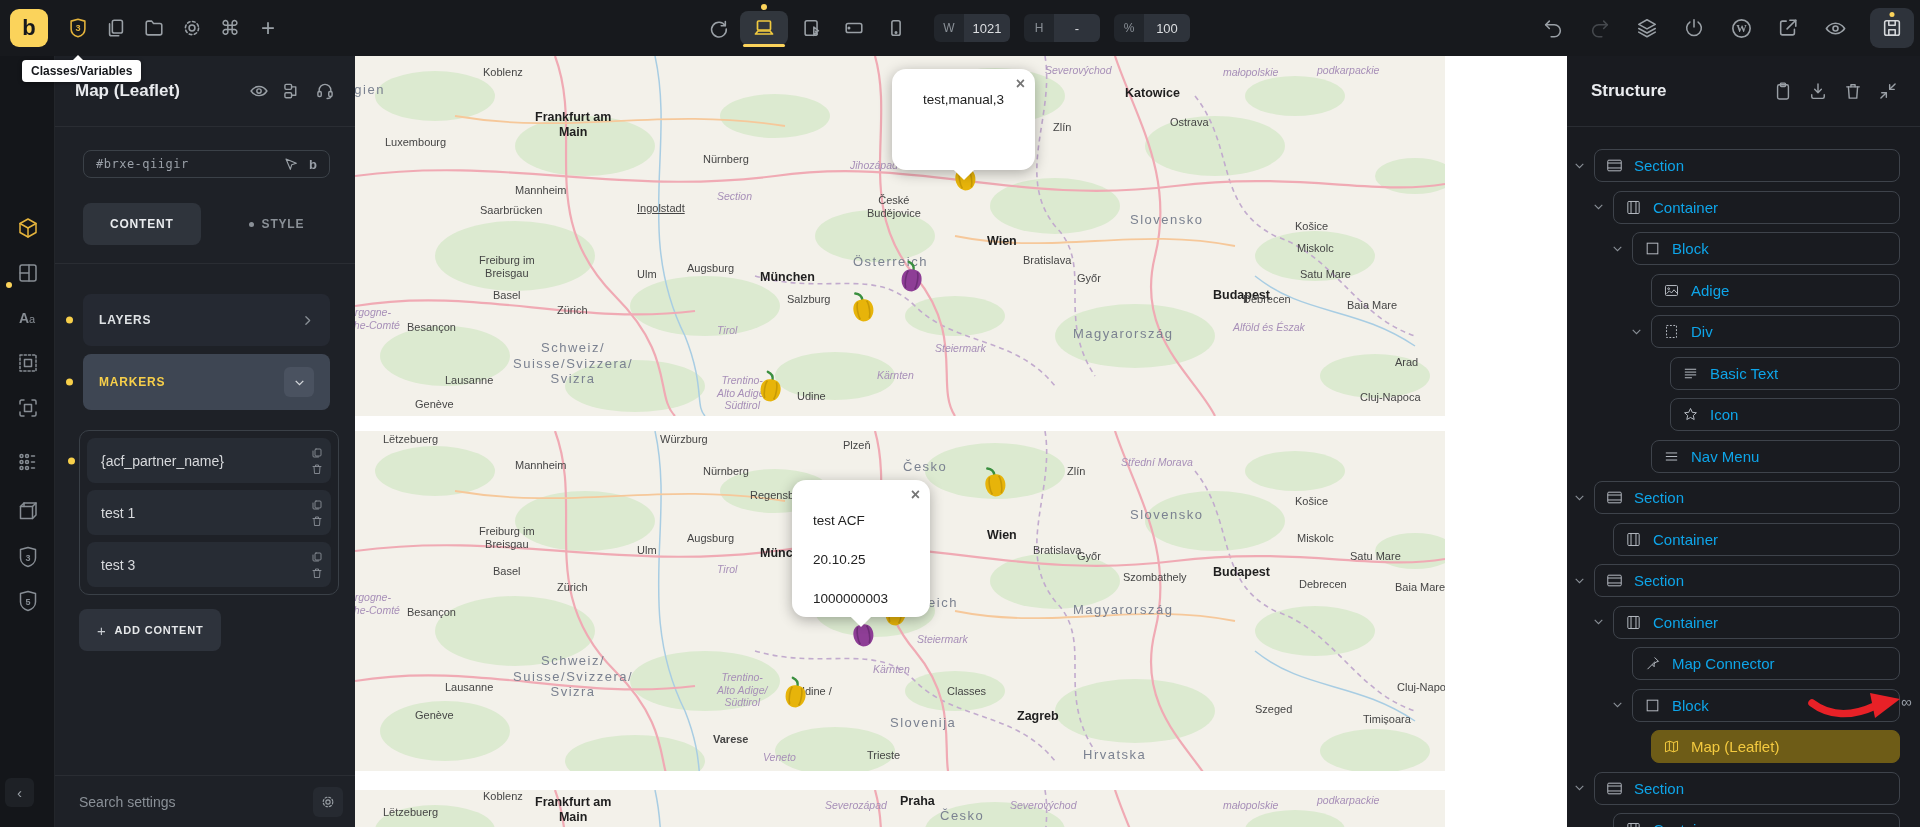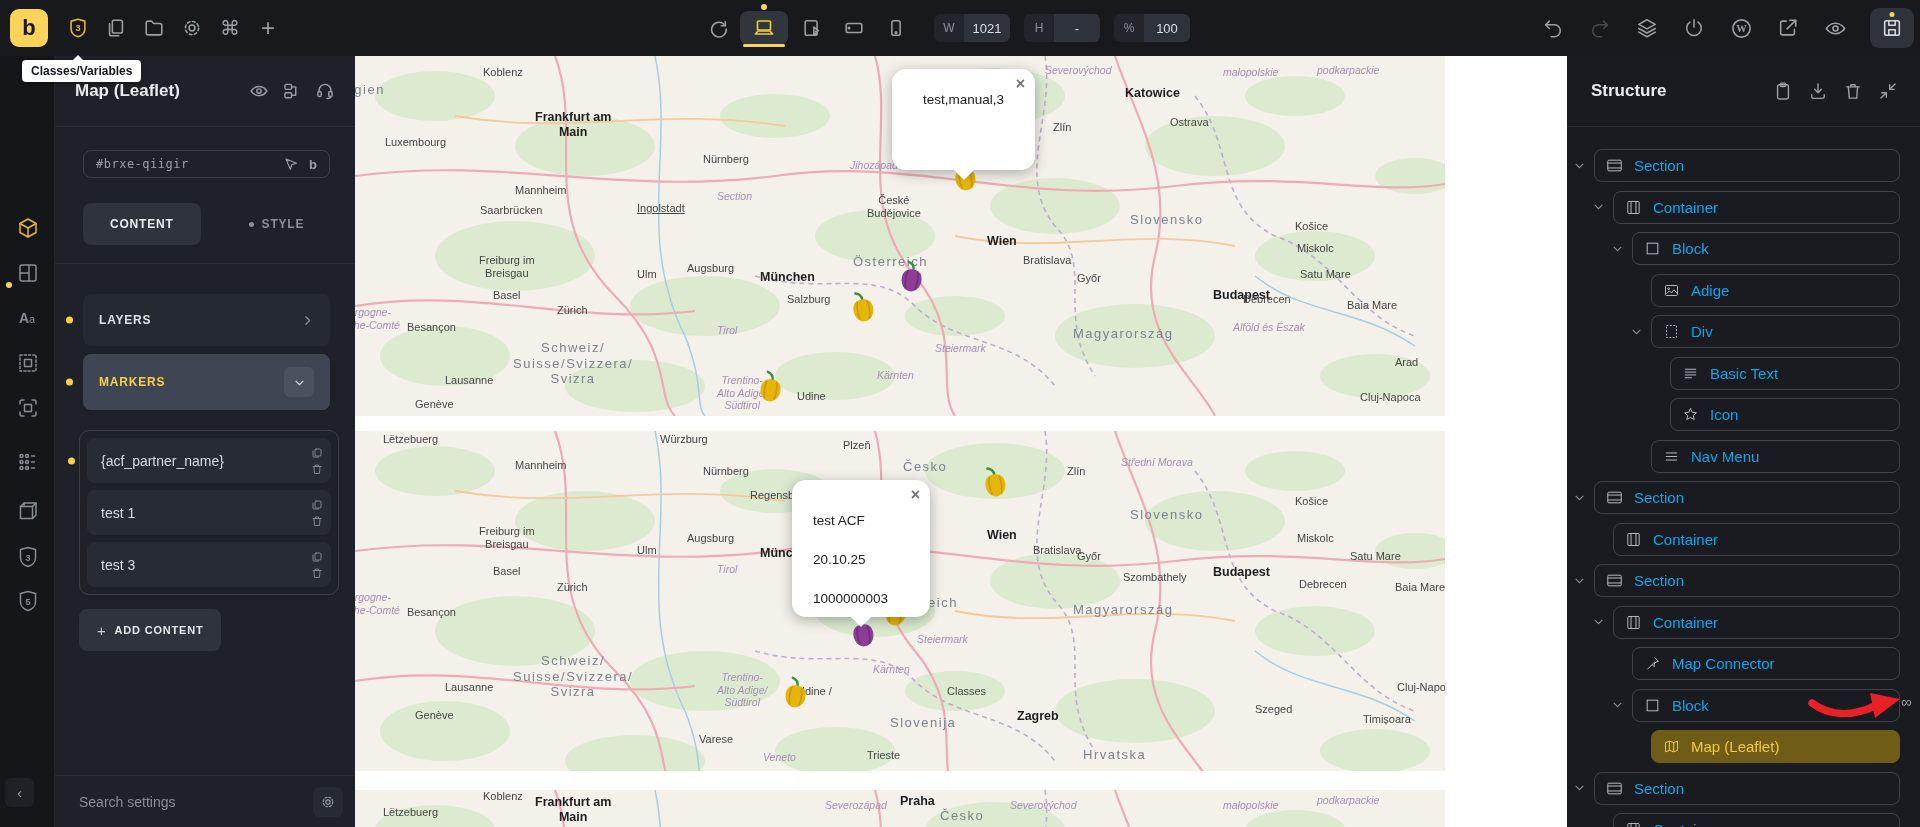--- a/index.html
+++ b/index.html
@@ -715,21 +715,21 @@
         <span class="mlab k-n" style="left: 158px; top: 222px;">Schweiz/
 Suisse/Svizzera/
 Svizra</span>
         <span class="mlab k-c" style="left: 90px; top: 250px;">Lausanne</span>
         <span class="mlab k-c" style="left: 60px; top: 278px;">Genève</span>
         <span class="mlab k-c" style="left: 52px; top: 175px;">Besançon</span>
         <span class="mlab k-r" style="left: -28px; top: 160px;">Bourgogne-
 Franche-Comté</span>
         <span class="mlab k-c" style="left: 512px; top: 318px;">Trieste</span>
         <span class="mlab k-r" style="left: 408px; top: 320px;">Veneto</span>
-        <span class="mlab k-c" style="left: 344px; top: 302px;">Varese</span>
+        <span class="mlab k-c" style="left: 358px; top: 302px; font-weight: bold;">Varese</span>
         <span class="mlab k-n" style="left: 728px; top: 316px;">Hrvatska</span>
         <span class="mlab k-c" style="left: 1008px; top: 282px;">Timișoara</span>
         <span class="mlab k-c" style="left: 1042px; top: 250px;">Cluj-Napoca</span>
         <span class="mlab k-c" style="left: 900px; top: 272px;">Szeged</span>
       </div>
     <div id="peppers-s2">
         <div class="pepper" style="left: 626px; top: 34px; transform: rotate(-9deg);">
           <svg width="28" height="34" viewBox="0 0 28 34">
             <path d="M14.5 10 C14.5 5.5 12.5 3.5 8.5 2.5" fill="none" stroke="#3a8f3f" stroke-width="2.4" stroke-linecap="round"></path>
             <path d="M14 9.5 C20.5 9 24 13.5 24 19.5 C24 26 19.5 31.5 14 31.5 C8.5 31.5 4 26 4 19.5 C4 13.5 7.5 9 14 9.5 Z" fill="#e7b40a"></path>

